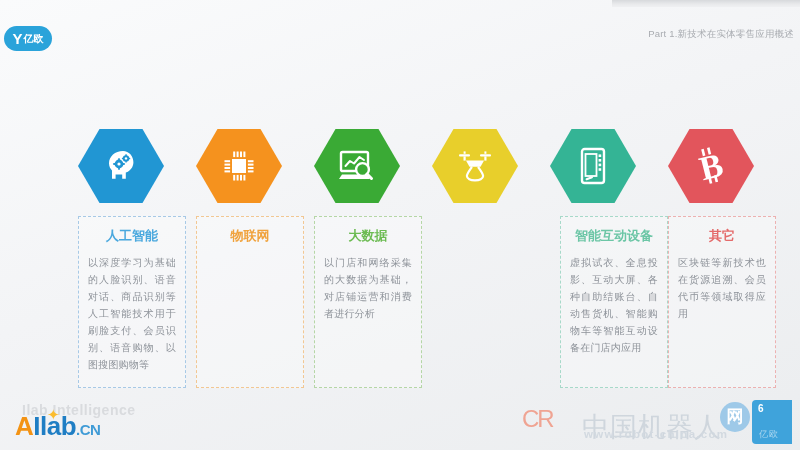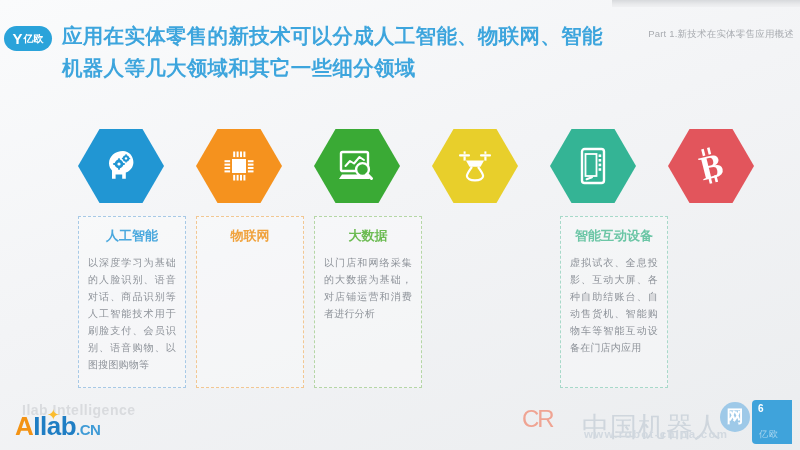--- a/index.html
+++ b/index.html
@@ -168,21 +168,20 @@
 
 <div class="slide">
 
   <div class="top-strip"></div>
 
   <div class="header">
     <div class="logo">
       <span class="y-mark">Y</span>
       <span class="logo-cn">亿欧</span>
     </div>
-    <div class="title">应用在实体零售的新技术可以分成人工智能、物联网、智能机器人等几大领域和其它一些细分领域</div>
     <div class="part-label">Part 1.新技术在实体零售应用概述</div>
   </div>
 
   <div class="hex-row">
 
     <div class="hex" style="left:78px;background:#2196d3;">
       <span>
         <svg width="36" height="34" viewBox="0 0 36 34">
           <path fill="#fff" d="M20 2c-8 0-14 5.6-14 12.2 0 3.2 1.4 5.6 3 7.2v8.4h3.6v-4.2h6.6v4.2h3.6v-6.2c4.6-1.6 7.6-5.8 7.6-10.4C30.4 7.2 26 2 20 2z"></path>
           <circle cx="16" cy="15" r="4.4" fill="#2196d3"></circle>
@@ -307,20 +306,24 @@
       <div class="card-title" style="color:#6cbb52;">大数据</div>
       <div class="card-body">以门店和网络采集的大数据为基础，对店铺运营和消费者进行分析</div>
     </div>
 
 
     <div class="card" style="left:560px;border-color:#a7d9c9;">
       <div class="card-title" style="color:#6cc6a6;">智能互动设备</div>
       <div class="card-body">虚拟试衣、全息投影、互动大屏、各种自助结账台、自动售货机、智能购物车等智能互动设备在门店内应用</div>
     </div>
 
+    <div class="card" style="left:668px;border-color:#ecb1b1;">
+      <div class="card-title" style="color:#e46b6b;">其它</div>
+      <div class="card-body">区块链等新技术也在货源追溯、会员代币等领域取得应用</div>
+    </div>
 
   </div>
 
   <div class="footer-left">
     <div class="tagline">Ilab Intelligence</div>
     <div class="spark">✦</div>
     <div class="ailab">
       <span class="a-orange">A</span><span>Ilab</span><span class="dot-cn">.CN</span>
     </div>
   </div>

